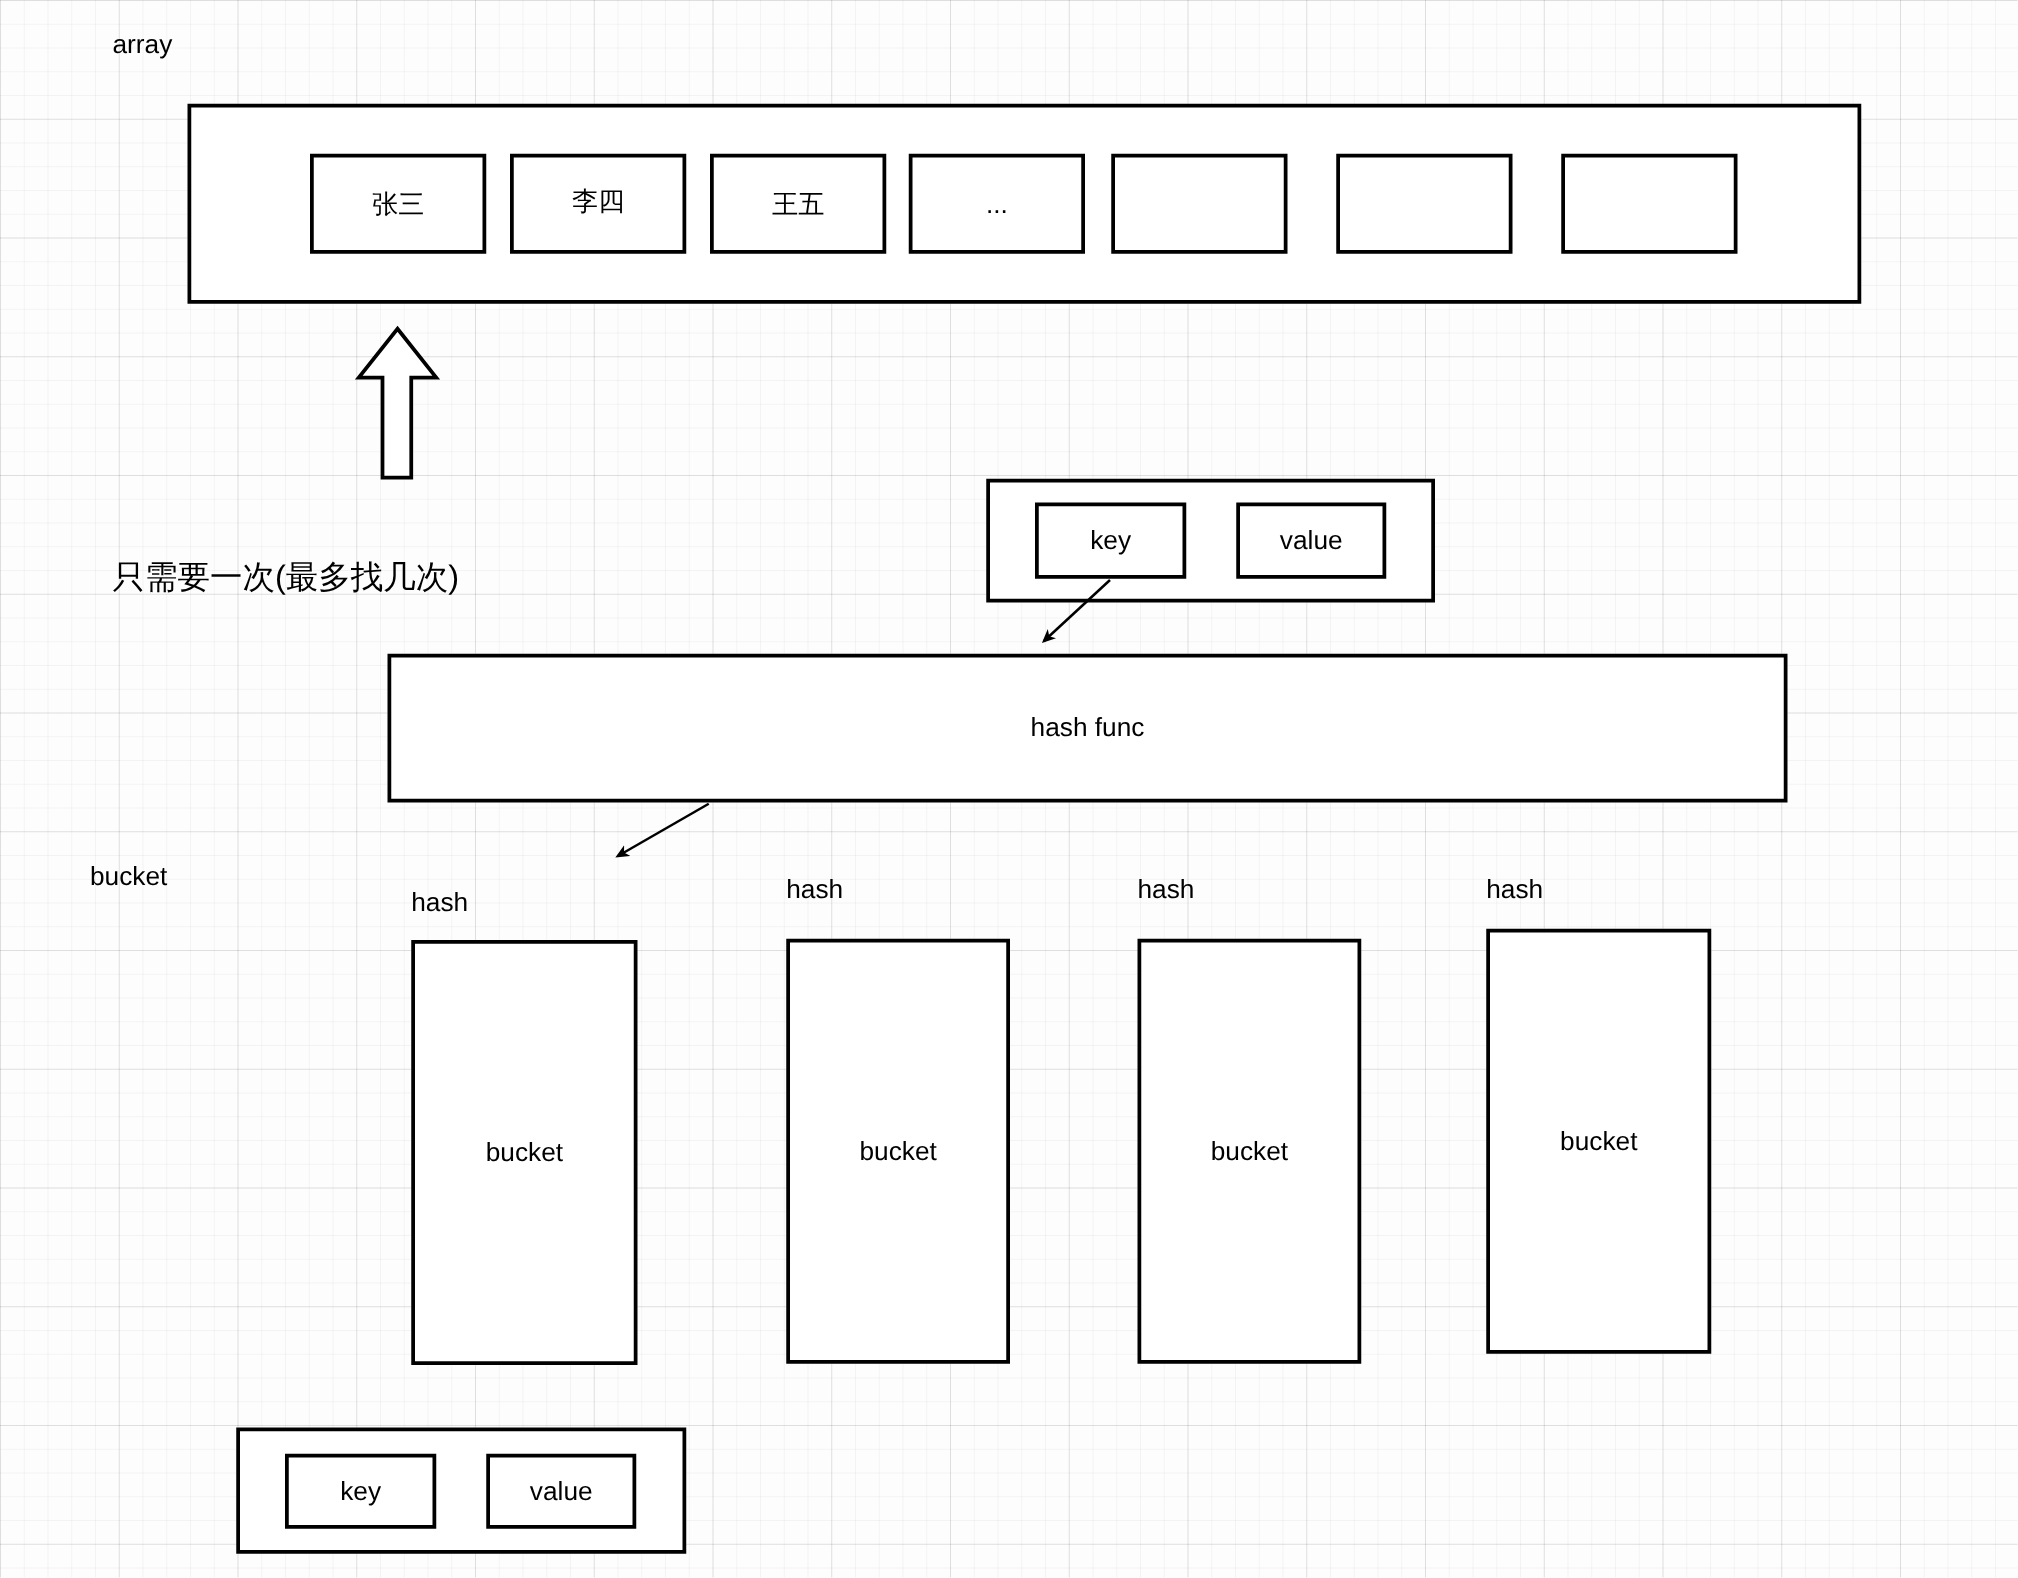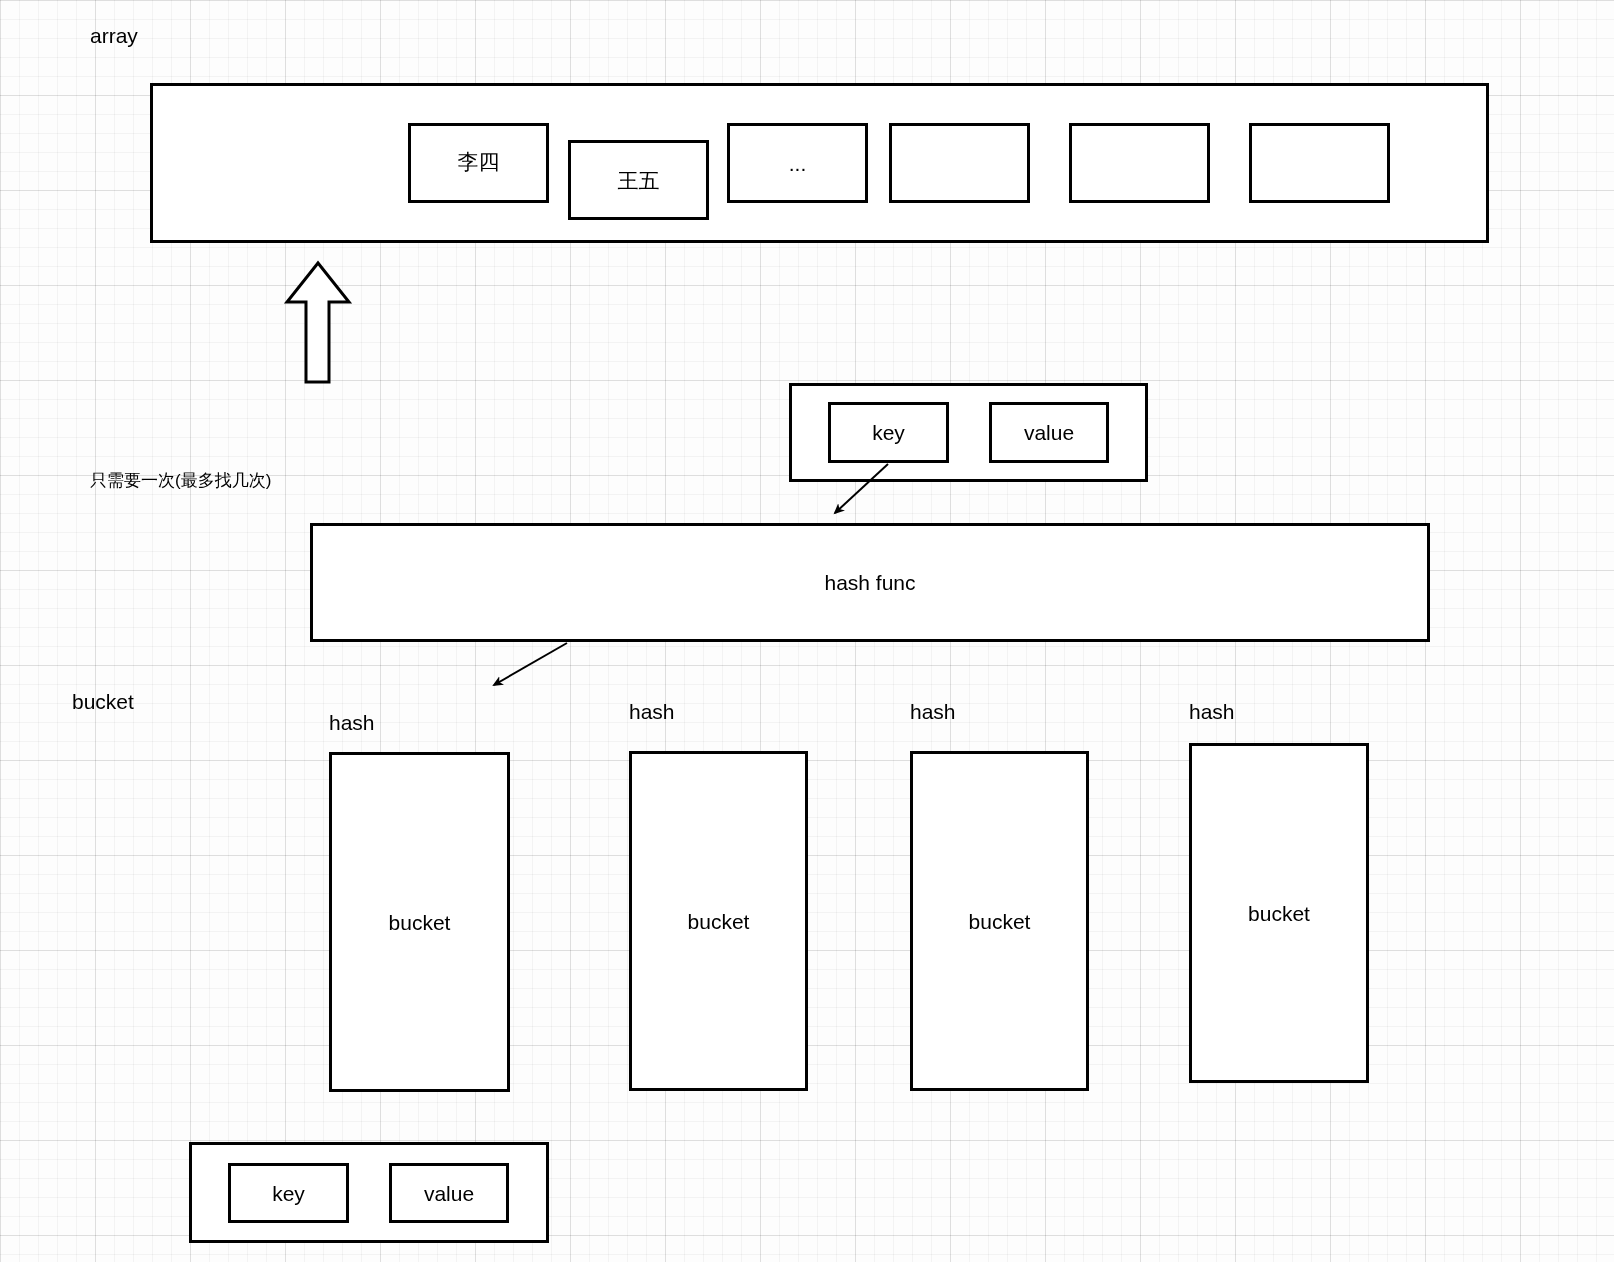--- a/index.html
+++ b/index.html
@@ -53,28 +53,29 @@
 </style>
 </head>
 <body>
 
 <div class="canvas">
 
   <div class="lbl" style="left:80px; top:24px;margin-left:10px;">array</div>
 
   <div class="box" style="left:150px; top:83px; width:1339px; height:160px;"></div>
 
+  <div class="box" style="left:248px; top:123px; width:141px; height:80px;">张三</div>
   <div class="box" style="left:408px; top:123px; width:141px; height:80px;font-family:Liberation Mono, monospace;">李四</div>
-  <div class="box" style="left:568px; top:140px; width:141px; height:80px;">王五</div>
+  <div class="box" style="left:568px; top:123px; width:141px; height:80px;">王五</div>
   <div class="box" style="left:727px; top:123px; width:141px; height:80px;">...</div>
   <div class="box" style="left:889px; top:123px; width:141px; height:80px;"></div>
   <div class="box" style="left:1069px; top:123px; width:141px; height:80px;"></div>
   <div class="box" style="left:1249px; top:123px; width:141px; height:80px;"></div>
 
-  <div class="lbl" style="left:90px; top:472px; font-size:17px;">只需要一次(最多找几次)</div>
+  <div class="lbl" style="left:90px; top:447px; font-size:26px;">只需要一次(最多找几次)</div>
 
   <div class="box" style="left:789px; top:383px; width:359px; height:99px;"></div>
   <div class="box" style="left:828px; top:402px; width:121px; height:61px;">key</div>
   <div class="box" style="left:989px; top:402px; width:120px; height:61px;">value</div>
 
   <div class="box" style="left:310px; top:523px; width:1120px; height:119px;">hash func</div>
 
   <div class="lbl" style="left:72px; top:690px;">bucket</div>
 
   <div class="hash-lbl" style="left:329px; top:711px; width:181px;">hash</div>

